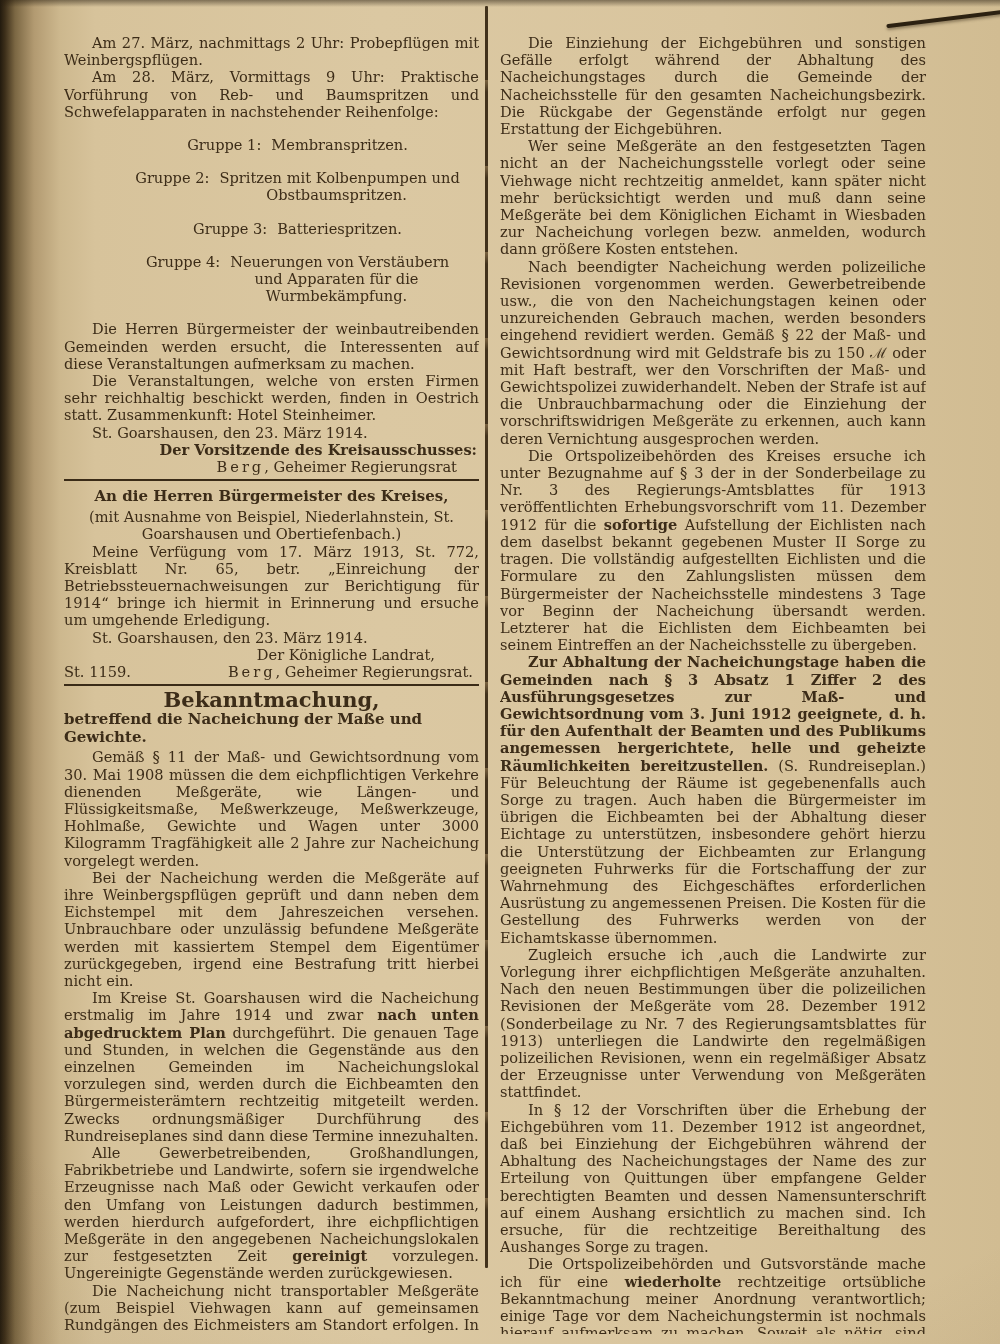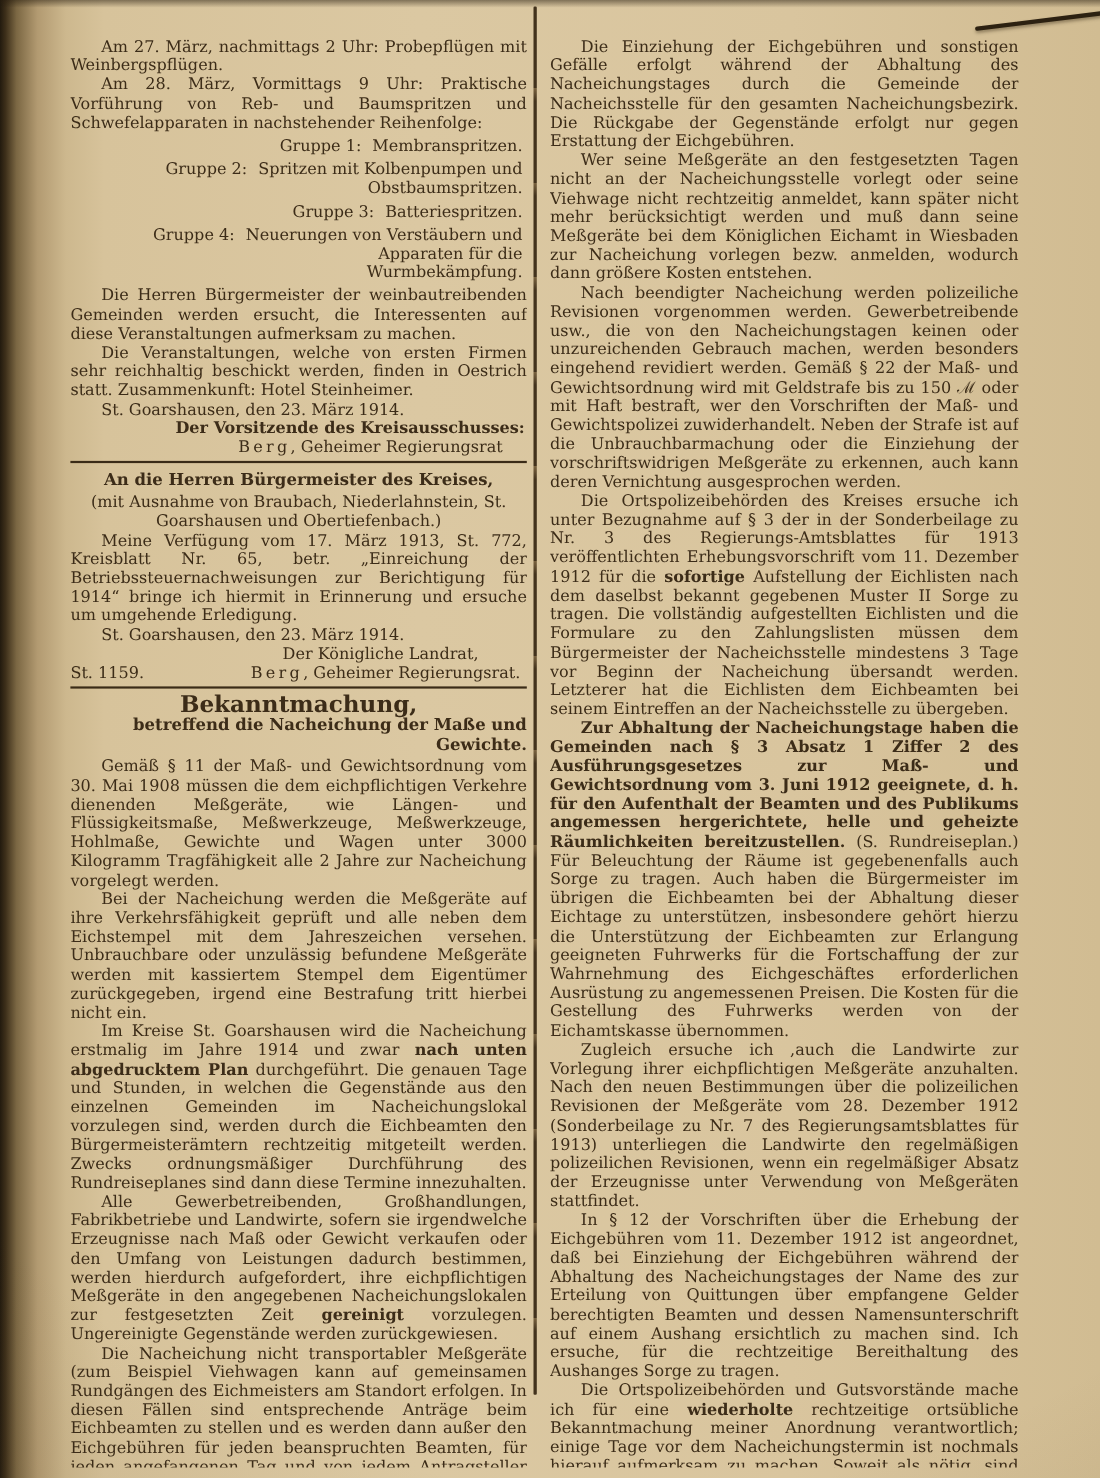--- a/index.html
+++ b/index.html
@@ -26,31 +26,31 @@
   }
   .col-divider {
     position:absolute; left:485px; top:6px; width:3px; height:1262px; border-radius:1px;
     background:repeating-linear-gradient(180deg, #42321c 0px, #42321c 74px, #7a6340 74px, #42321c 86px);
   }
   .col { position:absolute; top:34px; height:1300px; overflow:hidden;
          font-size:14.6px; line-height:17.2px; }
   .col-left  { left:64px;  width:415px; }
   .col-right { left:500px; width:426px; }
   .p { margin:0; text-indent:28px; text-align:justify; }
-  .group { margin:4px; padding-left:130px; text-indent:-78px; text-align:right; }
+  .group { margin:16px; padding-left:130px; text-indent:-78px; text-align:center; }
   .group-label { margin-right:10px; }
   .dateline { margin:0; text-indent:28px; }
   .sig-role { margin:0; text-align:right; font-weight:bold; padding-right:2px; }
   .sig-name { margin:0; text-align:right; padding-right:22px; }
   .sperr { letter-spacing:3px; }
   .rule { border:none; border-top:2.5px solid #3a2b17; margin:4px 0 4px -22px; width:437px; }
   .heading-lg { margin:3px 0 1px; font-size:15px; line-height:22px; font-weight:bold; text-align:center; }
   .subheading { margin:0 8px; text-align:center; text-indent:0; }
   .heading-md { margin:3px 0 0; font-size:21px; line-height:20px; font-weight:bold; text-align:center; }
-  .heading-sm { margin:0 0 2px; font-size:15px; line-height:18px; font-weight:bold; text-align:right; }
+  .heading-sm { margin:0 0 2px; font-size:15px; line-height:18px; font-weight:bold; text-align:left; }
   .ref-row { display:flex; justify-content:space-between; align-items:center; padding-right:6px; margin:0; }
   .sig-role-right { margin:0; text-align:right; padding-right:44px; }
   b { font-weight:bold; }
 </style>
 </head>
 <body>
 
 <div class="page">
   <div class="page-top-edge"></div>
   <div class="page-edge-line"></div>
@@ -75,35 +75,35 @@
 
     <p class="p">Die Herren Bürgermeister der weinbautreibenden Gemeinden werden ersucht, die Interessenten auf diese Veranstaltungen aufmerksam zu machen.</p>
     <p class="p">Die Veranstaltungen, welche von ersten Firmen sehr reichhaltig beschickt werden, finden in Oestrich statt. Zusammenkunft: Hotel Steinheimer.</p>
     <p class="dateline">St. Goarshausen, den 23. März 1914.</p>
     <p class="sig-role">Der Vorsitzende des Kreisausschusses:</p>
     <p class="sig-name"><span class="sperr">Berg</span><span>, Geheimer Regierungsrat</span></p>
 
     <hr class="rule">
 
     <h2 class="heading-lg">An die Herren Bürgermeister des Kreises,</h2>
-    <p class="subheading">(mit Ausnahme von Braubach, Niederlahnstein, St. Goarshausen und Obertiefenbach.)</p>
+    <p class="subheading">(mit Ausnahme von Beispiel, Niederlahnstein, St. Goarshausen und Obertiefenbach.)</p>
     <p class="p">Meine Verfügung vom 17. März 1913, St. 772, Kreisblatt Nr. 65, betr. „Einreichung der Betriebssteuernachweisungen zur Berichtigung für 1914“ bringe ich hiermit in Erinnerung und ersuche um umgehende Erledigung.</p>
     <p class="dateline">St. Goarshausen, den 23. März 1914.</p>
     <p class="sig-role-right">Der Königliche Landrat,</p>
     <p class="ref-row">
       <span>St. 1159.</span>
       <span><span class="sperr">Berg</span><span>, Geheimer Regierungsrat.</span></span>
     </p>
 
     <hr class="rule">
 
     <h3 class="heading-md">Bekanntmachung,</h3>
     <h4 class="heading-sm">betreffend die Nacheichung der Maße und Gewichte.</h4>
     <p class="p"><span>Gemäß § 11 der Maß- und Gewichtsordnung vom 30. Mai 1908 müssen die dem eichpflichtigen Verkehre dienenden Meßgeräte, wie Längen- und Flüssigkeitsmaße, Meßwerkzeuge, Meßwerkzeuge, Hohlmaße, Gewichte und Wagen unter 3000 Kilogramm Tragfähigkeit alle 2 Jahre zur Nacheichung vorgelegt werden.</span></p>
-    <p class="p"><span>Bei der Nacheichung werden die Meßgeräte auf ihre Verkehrsfähigkeit geprüft und alle neben dem Eichstempel mit dem Jahreszeichen versehen. Unbrauchbare oder unzulässig befundene Meßgeräte werden mit kassiertem Stempel dem Eigentümer zurückgegeben, irgend eine Bestrafung tritt hierbei nicht ein.</span></p>
+    <p class="p"><span>Bei der Nacheichung werden die Meßgeräte auf ihre Weinbergspflügen geprüft und dann neben dem Eichstempel mit dem Jahreszeichen versehen. Unbrauchbare oder unzulässig befundene Meßgeräte werden mit kassiertem Stempel dem Eigentümer zurückgegeben, irgend eine Bestrafung tritt hierbei nicht ein.</span></p>
     <p class="p"><span>Im Kreise St. Goarshausen wird die Nacheichung erstmalig im Jahre 1914 und zwar </span><b>nach unten abgedrucktem Plan</b><span> durchgeführt. Die genauen Tage und Stunden, in welchen die Gegenstände aus den einzelnen Gemeinden im Nacheichungslokal vorzulegen sind, werden durch die Eichbeamten den Bürgermeisterämtern rechtzeitig mitgeteilt werden. Zwecks ordnungsmäßiger Durchführung des Rundreiseplanes sind dann diese Termine innezuhalten.</span></p>
     <p class="p"><span>Alle Gewerbetreibenden, Großhandlungen, Fabrikbetriebe und Landwirte, sofern sie irgendwelche Erzeugnisse nach Maß oder Gewicht verkaufen oder den Umfang von Leistungen dadurch bestimmen, werden hierdurch aufgefordert, ihre eichpflichtigen Meßgeräte in den angegebenen Nacheichungslokalen zur festgesetzten Zeit </span><b>gereinigt</b><span> vorzulegen. Ungereinigte Gegenstände werden zurückgewiesen.</span></p>
     <p class="p"><span>Die Nacheichung nicht transportabler Meßgeräte (zum Beispiel Viehwagen kann auf gemeinsamen Rundgängen des Eichmeisters am Standort erfolgen. In diesen Fällen sind entsprechende Anträge beim Eichbeamten zu stellen und es werden dann außer den Eichgebühren für jeden beanspruchten Beamten, für jeden angefangenen Tag und von jedem Antragsteller Zuschläge von 1 ℳ erhoben. Auch sind dann die aus der Hin- und Rückbeförderung der Normale und Prüfungsmittel entstehenden Kosten sowie die Fuhrkosten für die Hin- und Rückreise des Eichbeamten auf dem Landwege zu tragen, die Fuhrkosten aber nur dann, wenn der Prüfungsort von dem Nacheichungsort oder von der für die Reise in Betracht kommenden nächsten Eisenbahnhalteste mindestens 2 Kilometer entfernt ist.</span></p>
   </div>
 
   <div class="col col-right">
     <p class="p"><span>Die Einziehung der Eichgebühren und sonstigen Gefälle erfolgt während der Abhaltung des Nacheichungstages durch die Gemeinde der Nacheichsstelle für den gesamten Nacheichungsbezirk. Die Rückgabe der Gegenstände erfolgt nur gegen Erstattung der Eichgebühren.</span></p>
     <p class="p"><span>Wer seine Meßgeräte an den festgesetzten Tagen nicht an der Nacheichungsstelle vorlegt oder seine Viehwage nicht rechtzeitig anmeldet, kann später nicht mehr berücksichtigt werden und muß dann seine Meßgeräte bei dem Königlichen Eichamt in Wiesbaden zur Nacheichung vorlegen bezw. anmelden, wodurch dann größere Kosten entstehen.</span></p>
     <p class="p"><span>Nach beendigter Nacheichung werden polizeiliche Revisionen vorgenommen werden. Gewerbetreibende usw., die von den Nacheichungstagen keinen oder unzureichenden Gebrauch machen, werden besonders eingehend revidiert werden. Gemäß § 22 der Maß- und Gewichtsordnung wird mit Geldstrafe bis zu 150 ℳ oder mit Haft bestraft, wer den Vorschriften der Maß- und Gewichtspolizei zuwiderhandelt. Neben der Strafe ist auf die Unbrauchbarmachung oder die Einziehung der vorschriftswidrigen Meßgeräte zu erkennen, auch kann deren Vernichtung ausgesprochen werden.</span></p>
     <p class="p"><span>Die Ortspolizeibehörden des Kreises ersuche ich unter Bezugnahme auf § 3 der in der Sonderbeilage zu Nr. 3 des Regierungs-Amtsblattes für 1913 veröffentlichten Erhebungsvorschrift vom 11. Dezember 1912 für die </span><b>sofortige</b><span> Aufstellung der Eichlisten nach dem daselbst bekannt gegebenen Muster II Sorge zu tragen. Die vollständig aufgestellten Eichlisten und die Formulare zu den Zahlungslisten müssen dem Bürgermeister der Nacheichsstelle mindestens 3 Tage vor Beginn der Nacheichung übersandt werden. Letzterer hat die Eichlisten dem Eichbeamten bei seinem Eintreffen an der Nacheichsstelle zu übergeben.</span></p>

